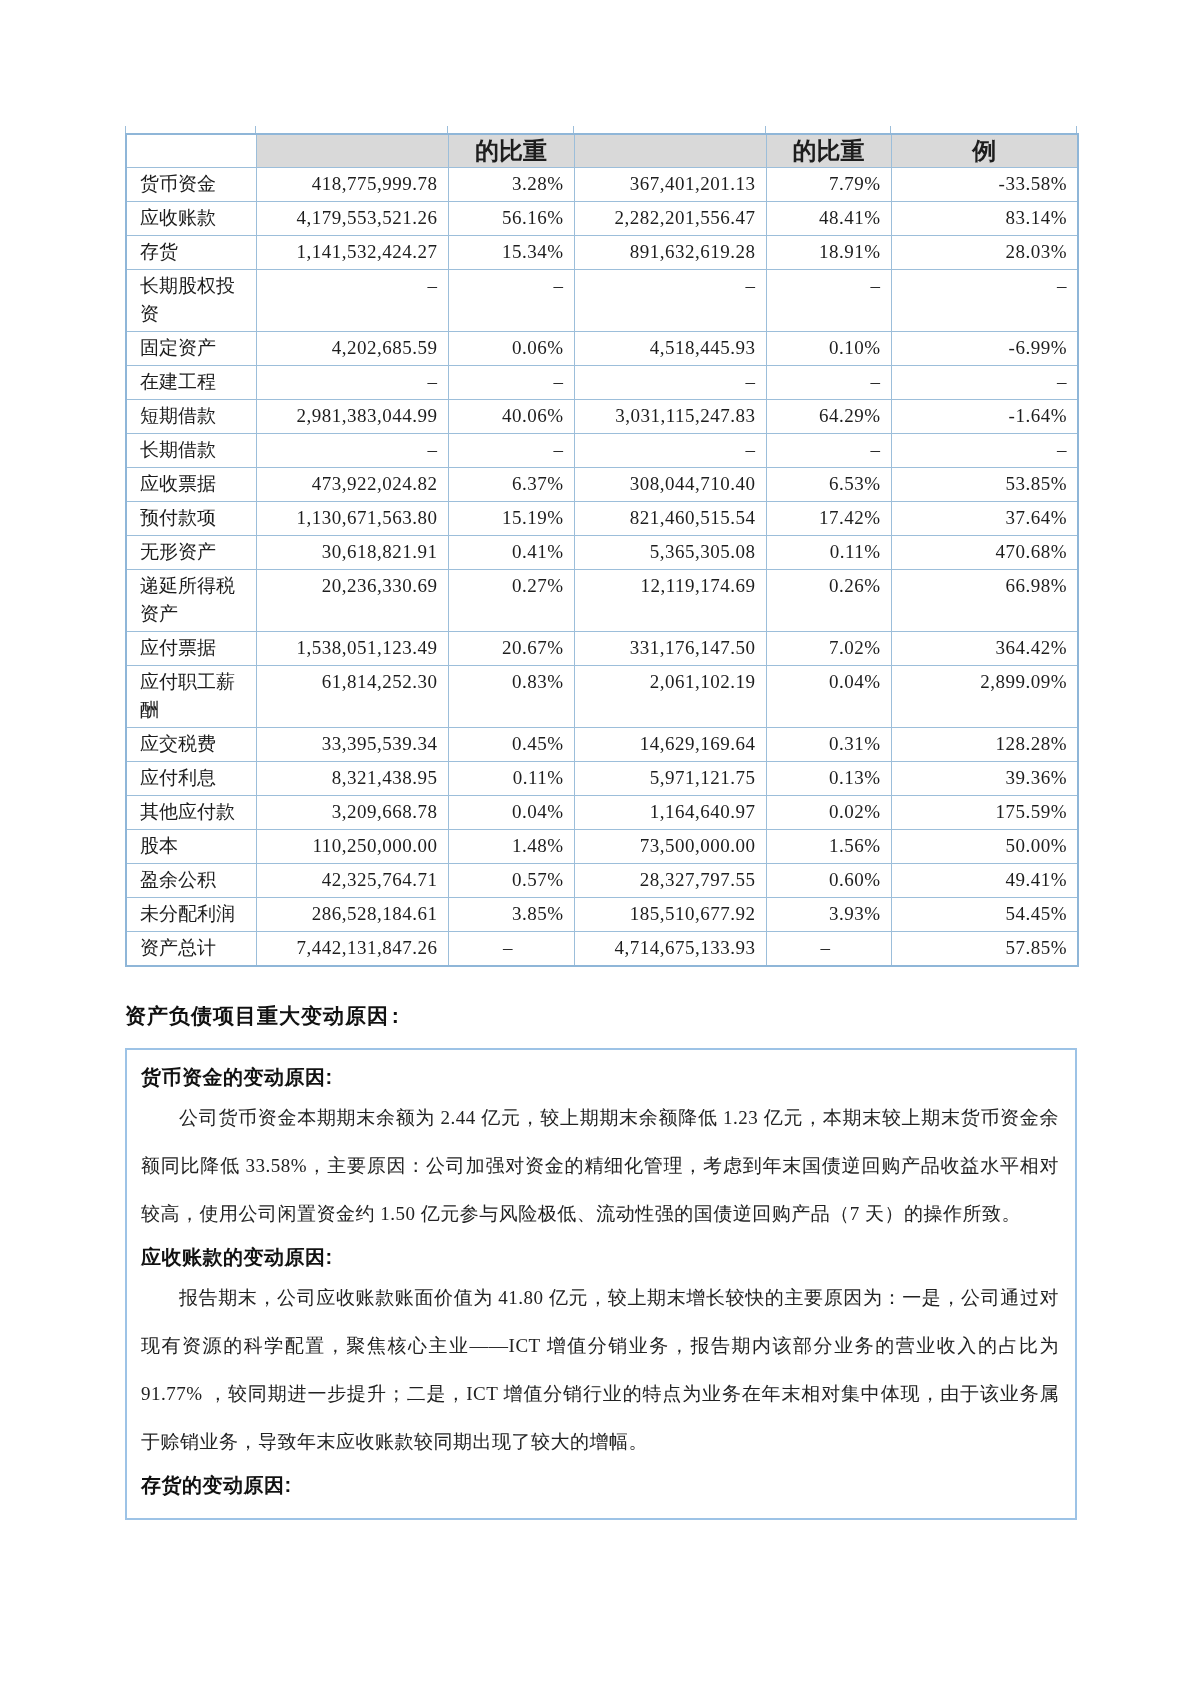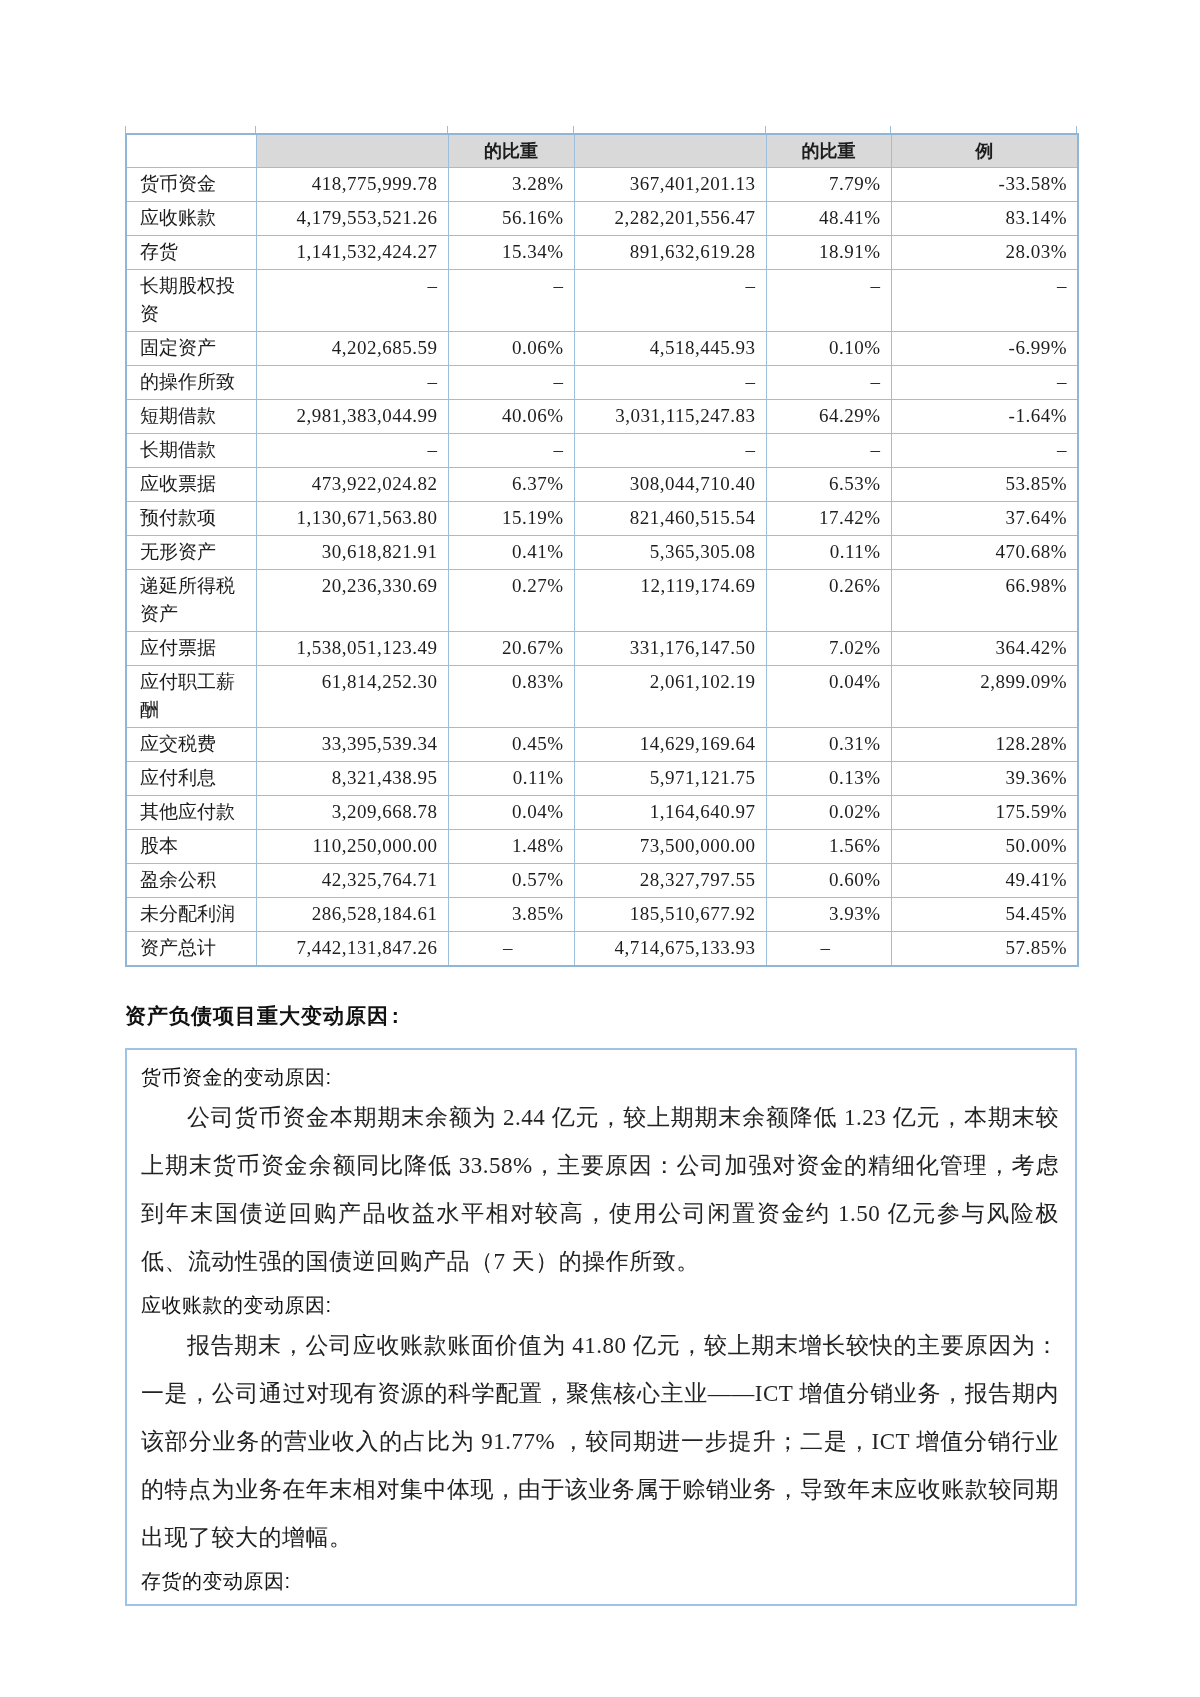--- a/index.html
+++ b/index.html
@@ -24,21 +24,21 @@
     border:1px solid #9cbeda;
     font-size:19px;
     vertical-align:top;
   }
   .fin-table thead th{
     background:#d9d9d9;
     height:30px;
     font-weight:bold;
     text-align:center;
     line-height:30px;
-    font-size:18px;
+    font-size:24px;
   }
   .fin-table thead th.blank{background:#ffffff;}
   td.c-label{
     text-align:left;
     padding:2px 6px 3px 13px;
     line-height:28px;
     margin-left:15px;
   }
   td.c-num{
     text-align:right;
@@ -58,26 +58,26 @@
   .reasons-box{
     position:absolute;top:1048px;left:125px;
     width:952px;min-height:472px;
     box-sizing:border-box;
     border:2px solid #9dc3e6;
     padding:8px 16px 6px 14px;
     background:#ffffff;
   }
   .reasons-box .subheading{
     font-family:"Liberation Sans","DejaVu Sans",sans-serif;
-    font-weight:normal;font-size:20px;line-height:34px;
+    font-weight:bold;font-size:20px;line-height:34px;
     margin:2px 0 0 0;color:#111;
     letter-spacing:.5px;
   }
   .reasons-box .paragraph{
-    font-size:23px;line-height:48px;
+    font-size:19px;line-height:48px;
     text-align:justify;text-align-last:left;
     text-indent:2em;margin:0;color:#222;
     letter-spacing:.5px;
   }
 </style>
 </head>
 <body>
 
 <div class="page">
 
@@ -145,21 +145,21 @@
         </tr>
         <tr>
           <td class="c-label">固定资产</td>
           <td class="c-num">4,202,685.59</td>
           <td class="c-num">0.06%</td>
           <td class="c-num">4,518,445.93</td>
           <td class="c-num">0.10%</td>
           <td class="c-num">-6.99%</td>
         </tr>
         <tr>
-          <td class="c-label">的操作所致</td>
+          <td class="c-label">在建工程</td>
           <td class="c-num dash">–</td>
           <td class="c-num dash">–</td>
           <td class="c-num dash">–</td>
           <td class="c-num dash">–</td>
           <td class="c-num dash">–</td>
         </tr>
         <tr>
           <td class="c-label">短期借款</td>
           <td class="c-num">2,981,383,044.99</td>
           <td class="c-num">40.06%</td>

